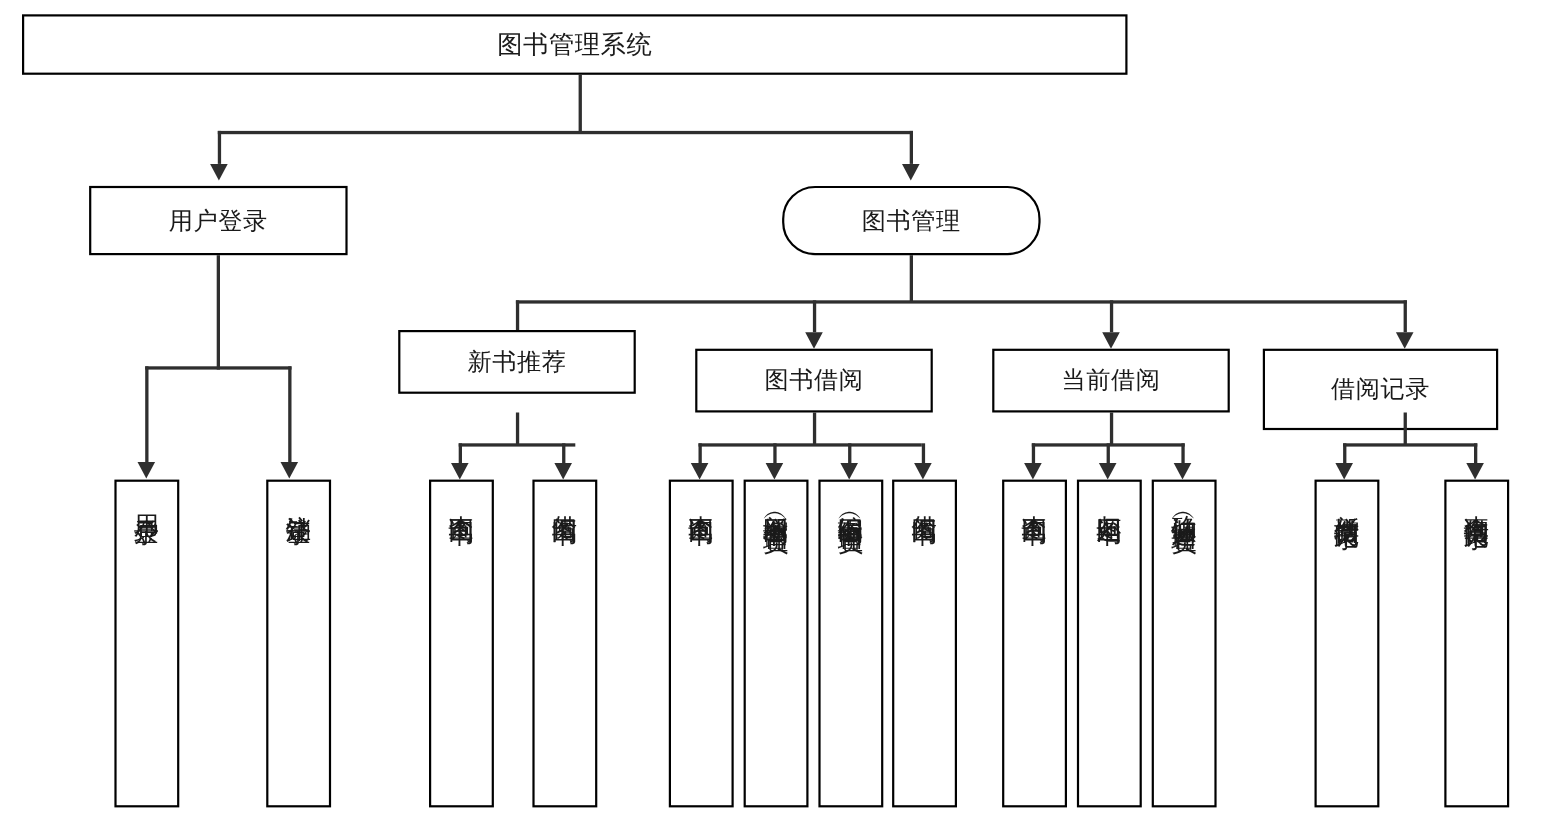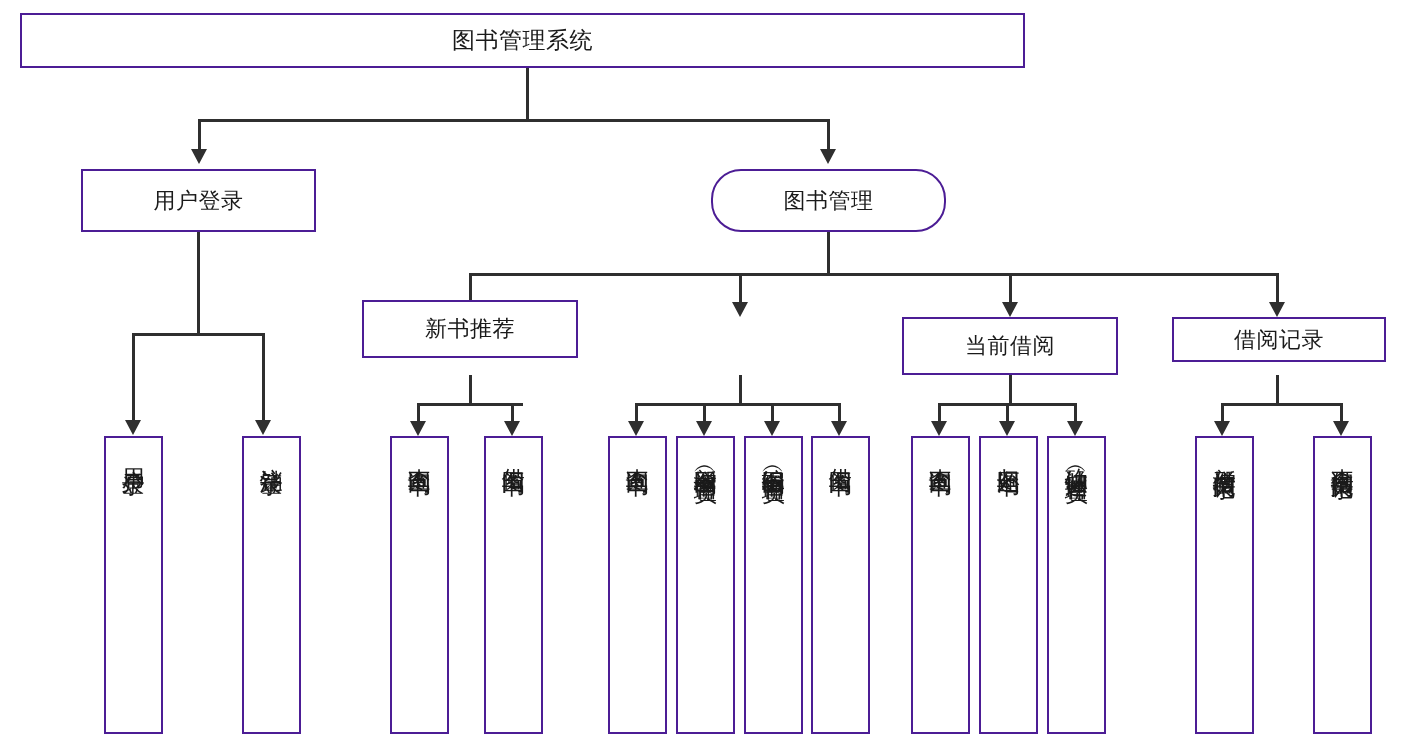--- a/index.html
+++ b/index.html
@@ -12,21 +12,21 @@
     width:1405px;
     height:747px;
     background:#ffffff;
     overflow:hidden;
   }
   
   .node{
     position:absolute;
     box-sizing:border-box;
     background:#ffffff;
-    border:2px solid #4c1d95;
+    border:2px solid #000000;
     display:flex;
     align-items:center;
     justify-content:center;
     color:#1a1a1a;
   }
   .node .label{
     display:block;
     line-height:1.18;
     letter-spacing:.5px;
   }
@@ -115,24 +115,27 @@
   <div class="ln v" style="left:1009px;top:273px;height:29px;"></div>
   <div class="ln v" style="left:1276px;top:273px;height:29px;"></div>
   <div class="arrow" style="left:462px;top:302px;"></div>
   <div class="arrow" style="left:732px;top:302px;"></div>
   <div class="arrow" style="left:1002px;top:302px;"></div>
   <div class="arrow" style="left:1269px;top:302px;"></div>
 
   <div class="node horiz" style="left:362px;top:300px;width:216px;height:58px;">
     <span class="label">新书推荐</span>
   </div>
+  <div class="node horiz" style="left:632px;top:317px;width:216px;height:58px;">
+    <span class="label">图书借阅</span>
+  </div>
   <div class="node horiz" style="left:902px;top:317px;width:216px;height:58px;justify-content:center;">
     <span class="label">当前借阅</span>
   </div>
-  <div class="node horiz" style="left:1172px;top:317px;width:214px;height:45px;">
+  <div class="node horiz" style="left:1148px;top:317px;width:214px;height:74px;">
     <span class="label">借阅记录</span>
   </div>
 
   <div class="ln v" style="left:469px;top:375px;height:29px;"></div>
   <div class="ln h" style="left:417px;top:403px;width:106px;"></div>
   <div class="ln v" style="left:417px;top:403px;height:18px;"></div>
   <div class="ln v" style="left:511px;top:403px;height:18px;"></div>
   <div class="arrow" style="left:410px;top:421px;"></div>
   <div class="arrow" style="left:504px;top:421px;"></div>
 

